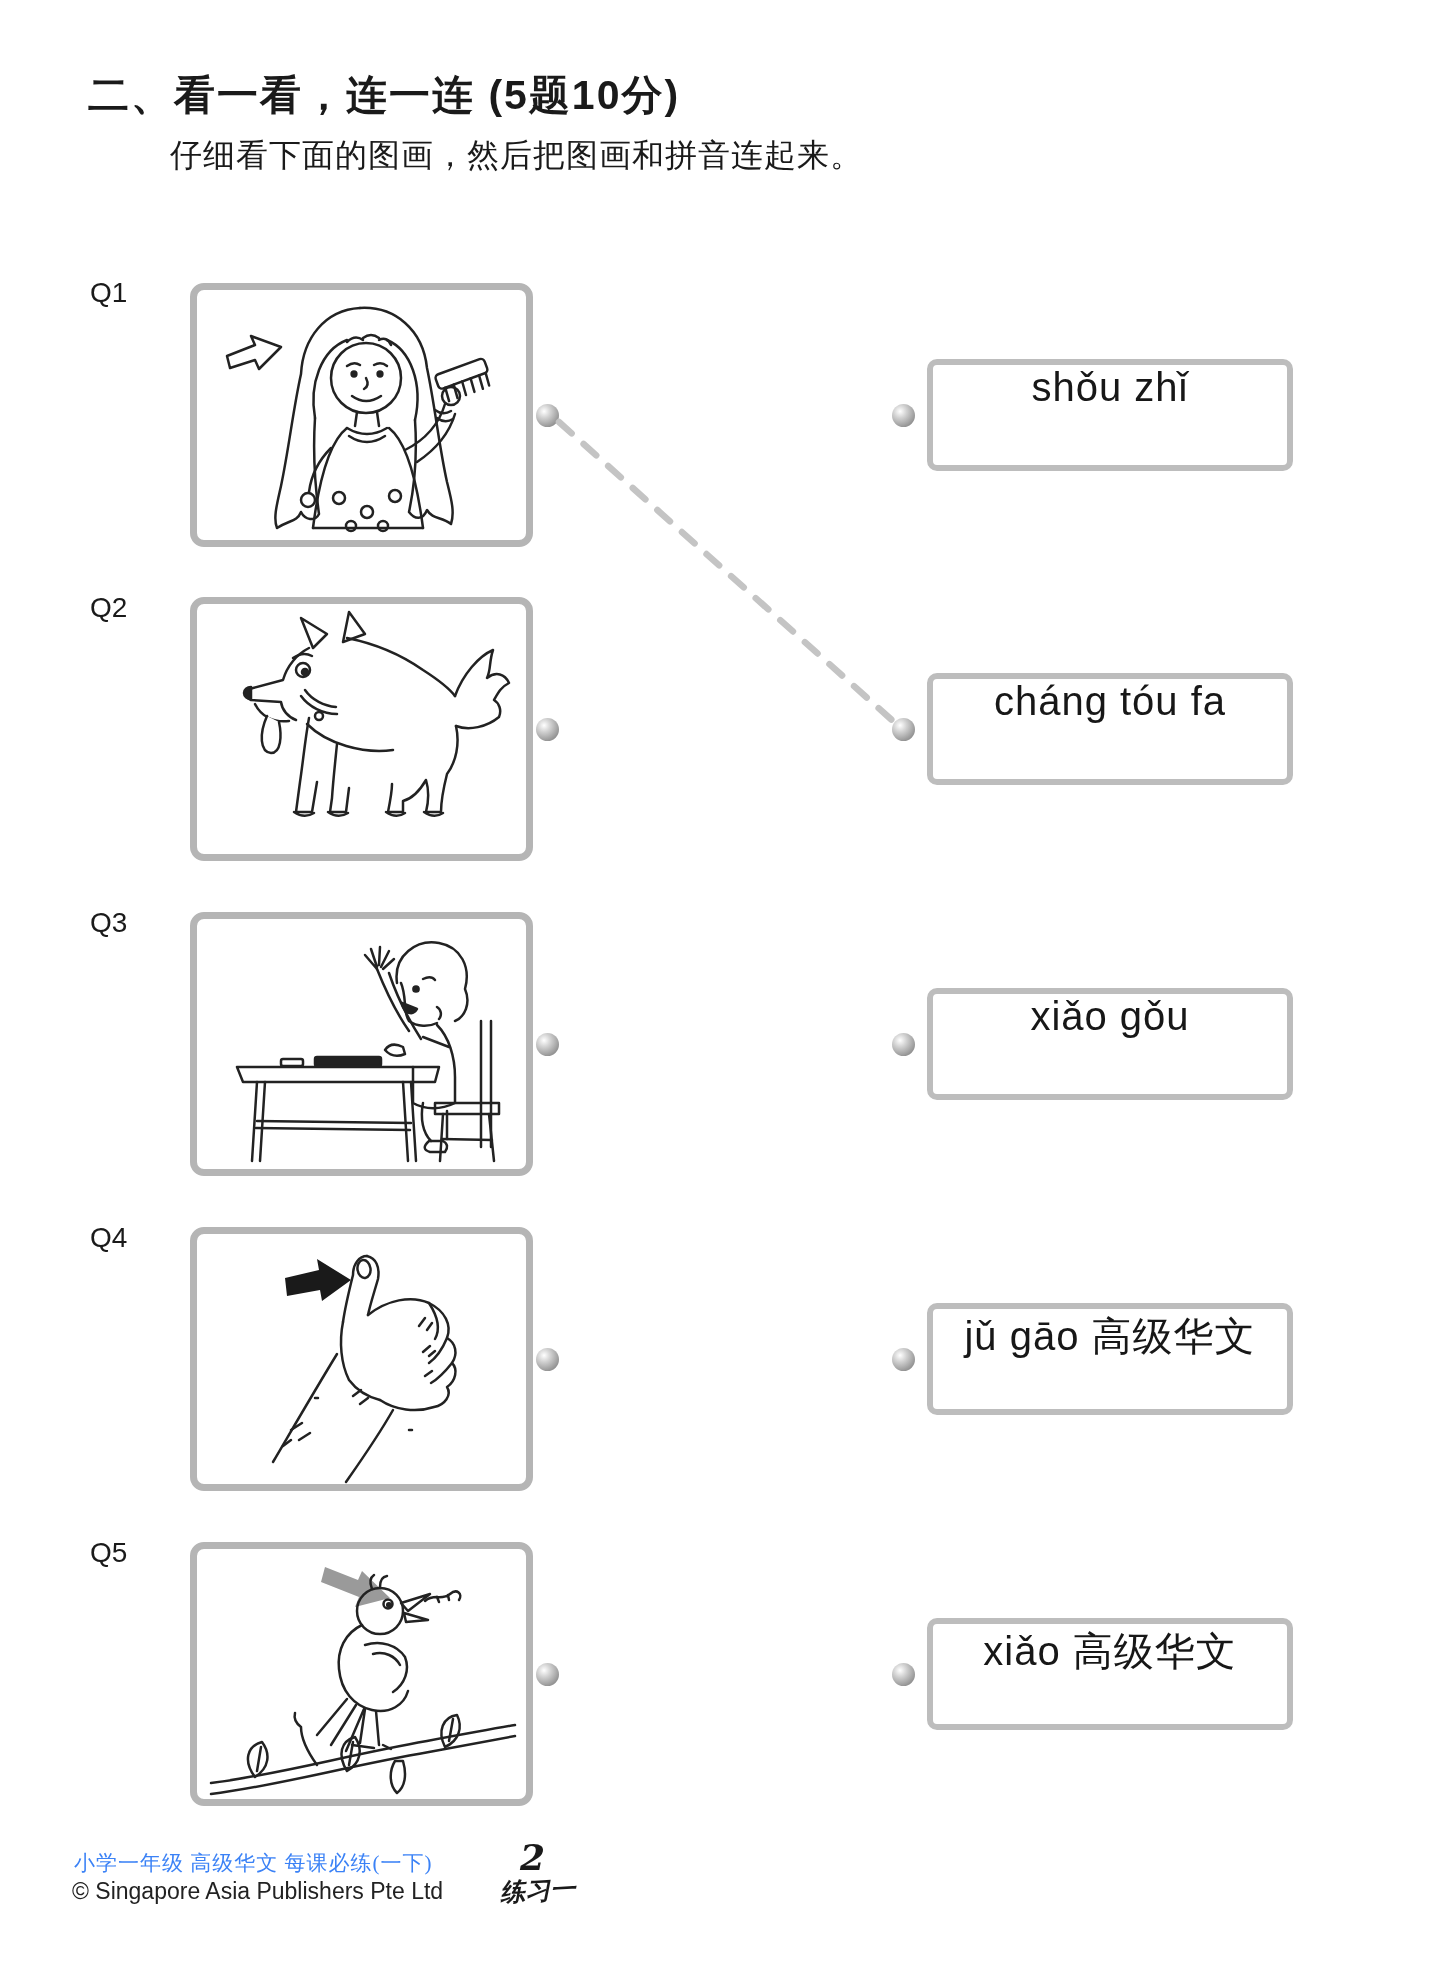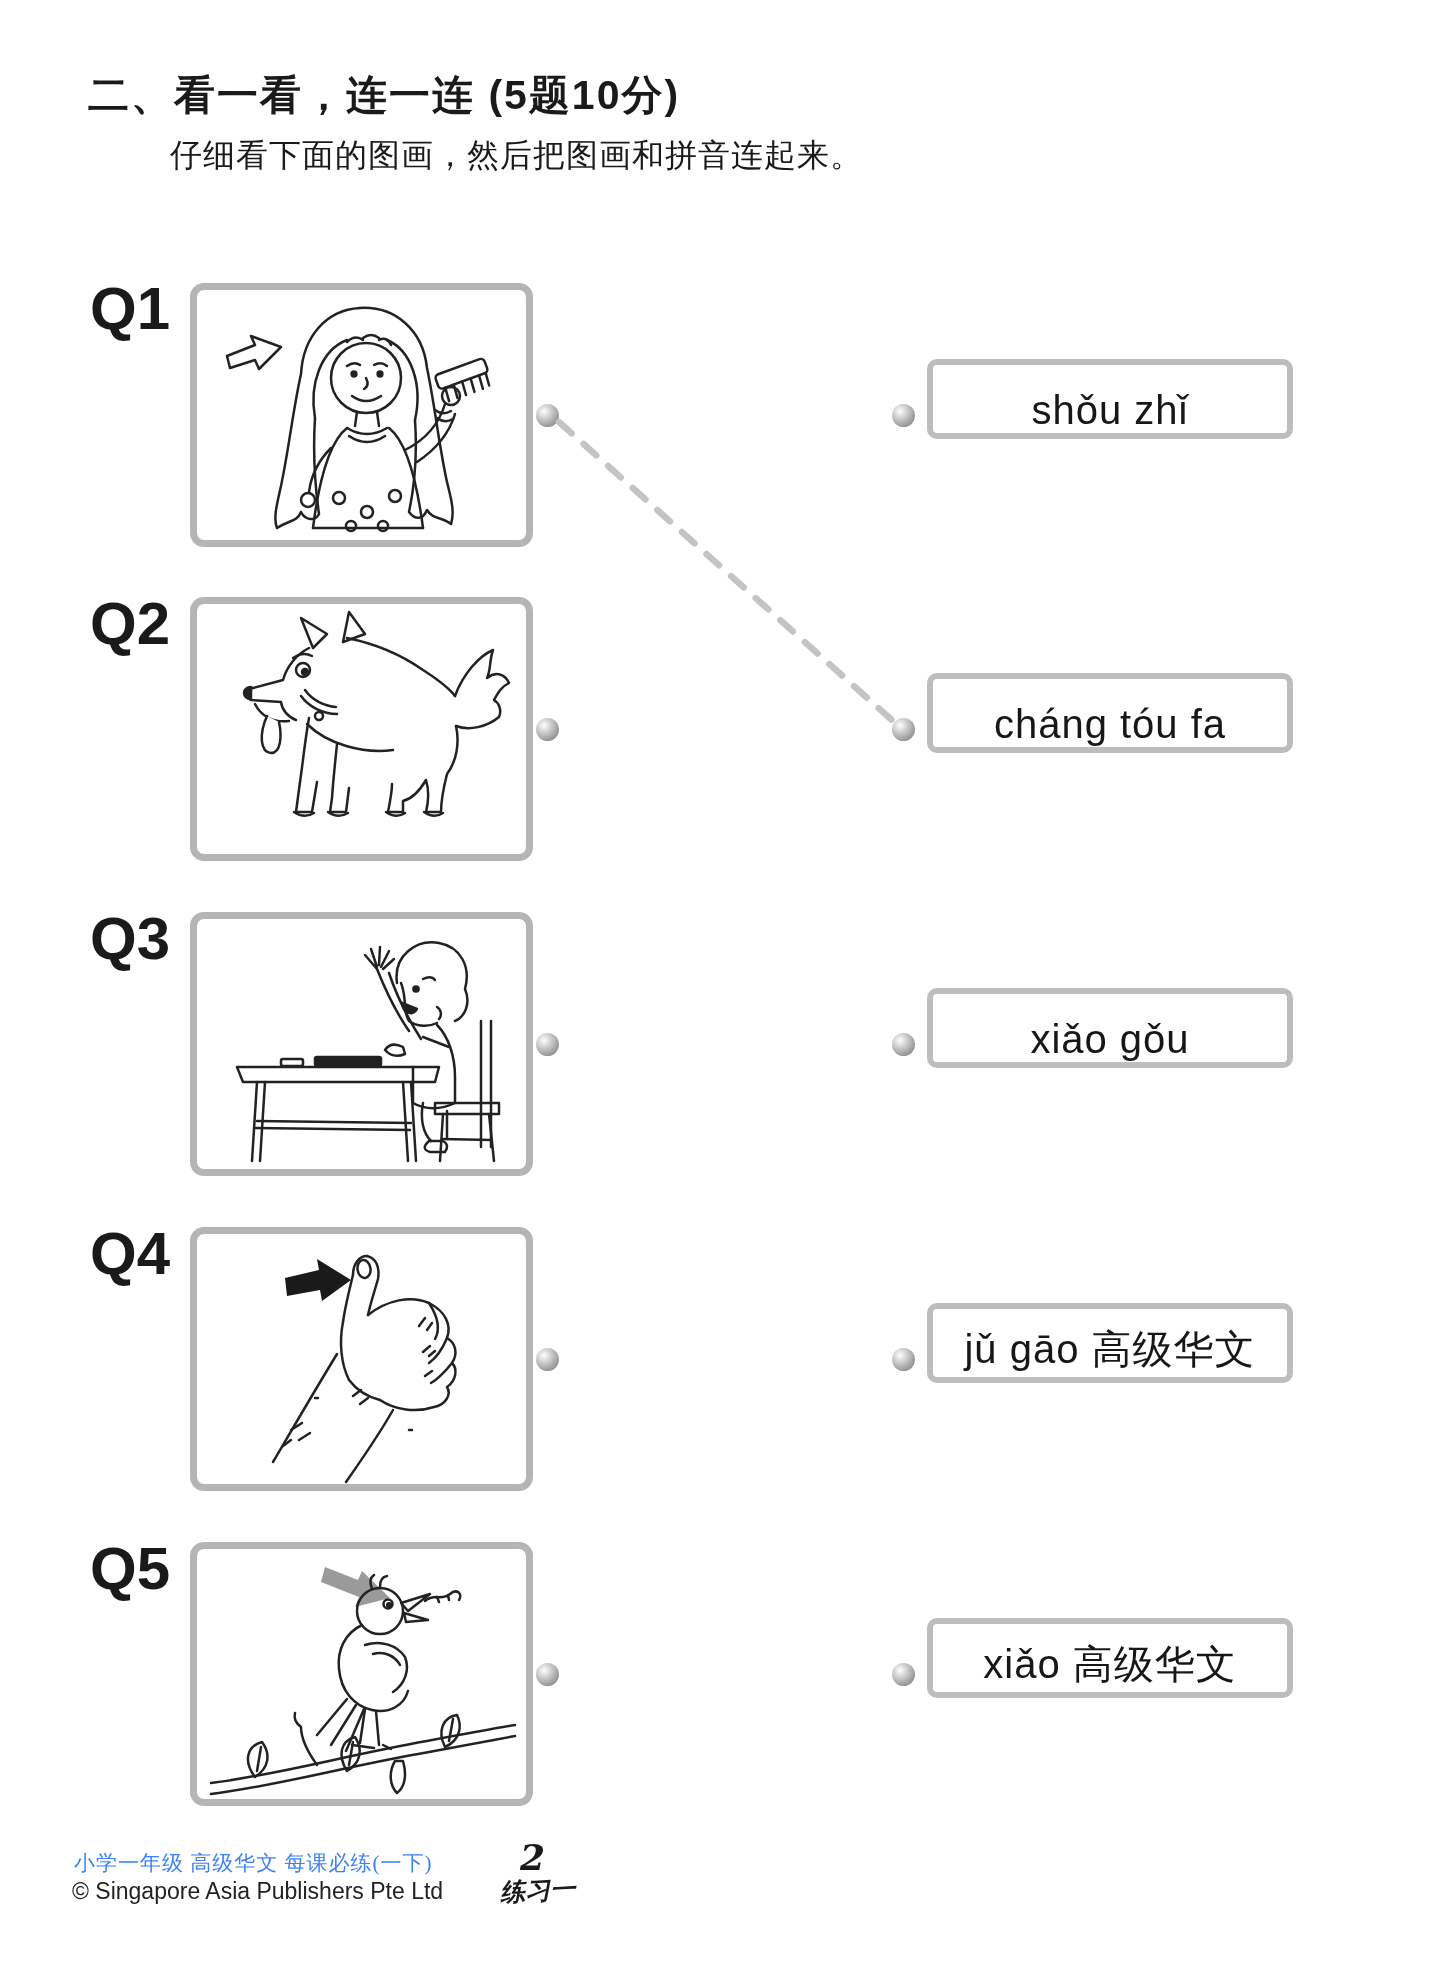--- a/index.html
+++ b/index.html
@@ -8,30 +8,30 @@
     overflow:hidden; font-family:"Liberation Sans", sans-serif; color:#1a1a1a;
   }
   .abs { position:absolute; }
   .title {
     left:88px; top:68px; font-size:41px; font-weight:bold; letter-spacing:2px;
     white-space:nowrap;
   }
   .subtitle {
     left:170px; top:134px; font-size:32px; letter-spacing:1px; white-space:nowrap;
   }
-  .q-label { left:90px; font-size:60px; font-weight:bold; line-height:1; }
+  .q-label { left:90px; font-size:28px; font-weight:normal; line-height:1; }
   .pic-box {
     left:190px; width:343px; height:264px; box-sizing:border-box;
     border:7px solid #b5b5b5; border-radius:14px; background:#ffffff;
   }
   .pic-box svg { width:100%; height:100%; display:block; }
   .ans-box {
-    left:927px; width:366px; height:80px; box-sizing:border-box;
+    left:927px; width:366px; height:112px; box-sizing:border-box;
     border:6px solid #bdbdbd; border-radius:10px; background:#ffffff;
-    display:flex; align-items:flex-end; justify-content:center;
+    display:flex; align-items:flex-start; justify-content:center;
   }
   .ans-text { font-size:40px; letter-spacing:1px; color:#171717; }
   .dot {
     width:23px; height:23px; border-radius:50%;
     background:radial-gradient(circle at 35% 32%, #ffffff 0%, #d2d2d2 30%, #8f8f8f 78%, #767676 100%);
   }
   .conn-svg { left:0; top:0; pointer-events:none; }
   .footer-book {
     left:74px; top:1849px; font-family:"Liberation Serif", serif;
     font-size:21px; color:#3b82f6; letter-spacing:1px; white-space:nowrap;

